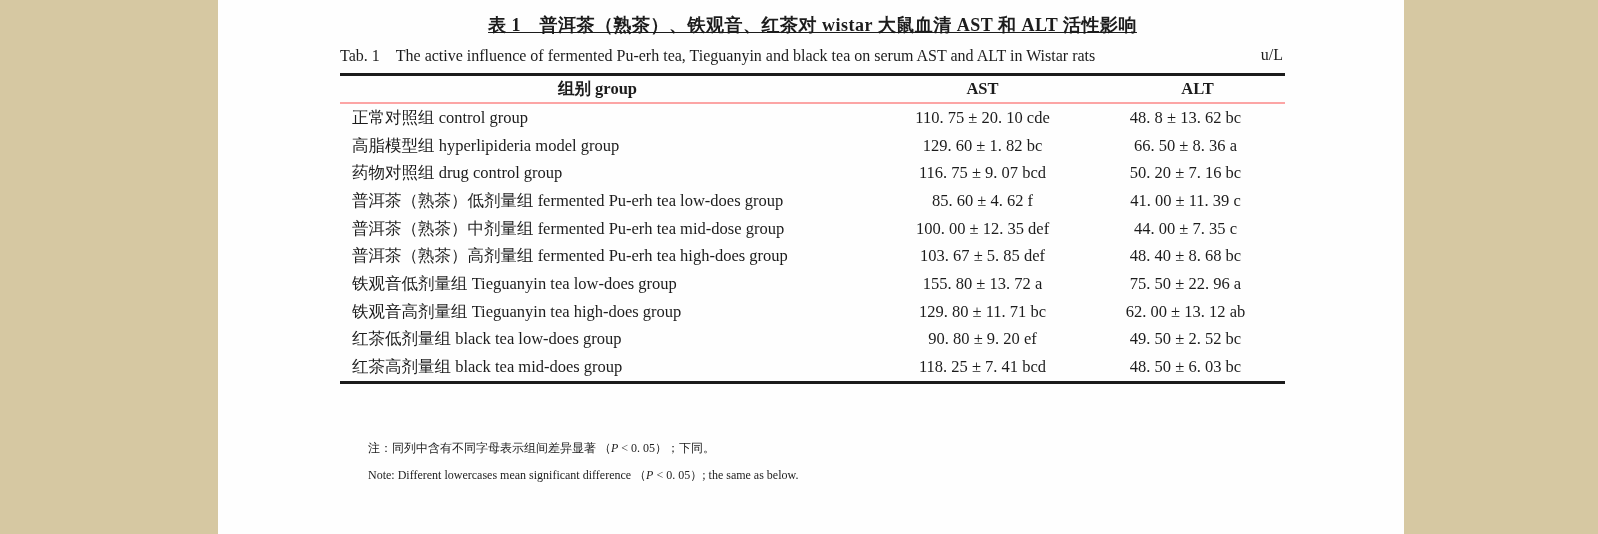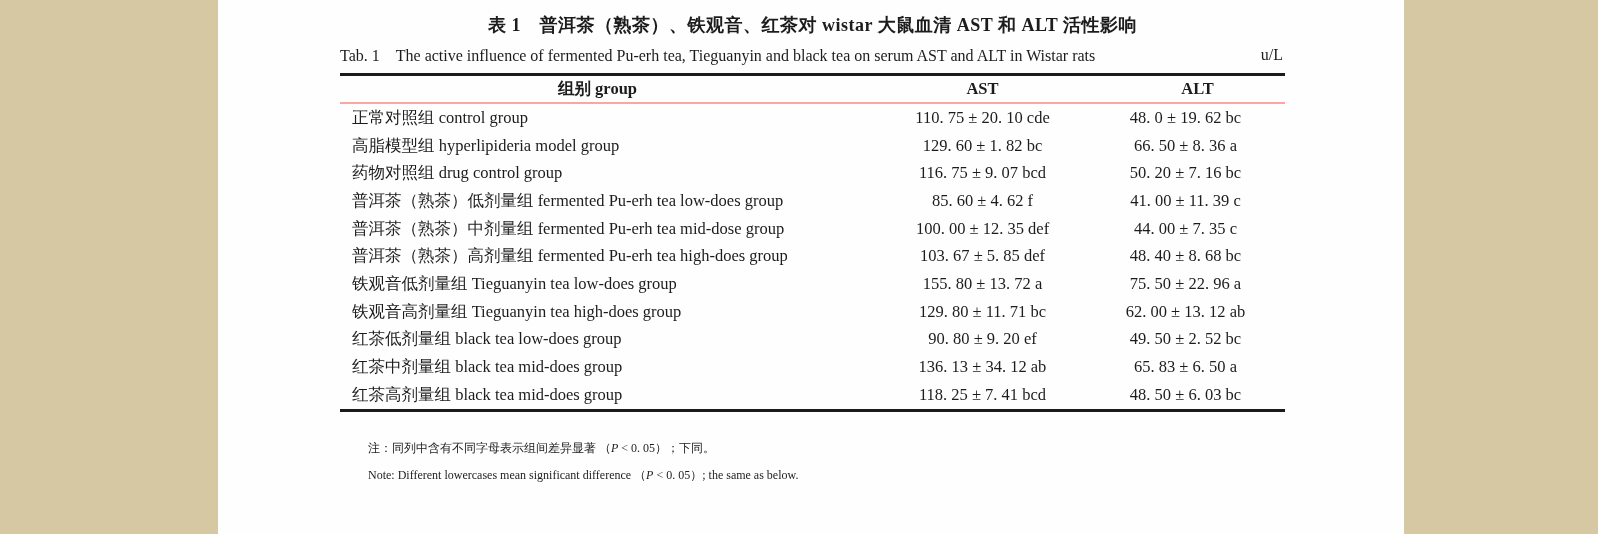--- a/index.html
+++ b/index.html
@@ -35,20 +35,21 @@
   .title-cn {
     position: absolute;
     top: 13px;
     left: 0;
     width: 100%;
     text-align: center;
     font-size: 18px;
     font-weight: bold;
     letter-spacing: 0.5px;
     white-space: nowrap;
+    text-decoration: underline;
   }
   .title-en-row {
     position: absolute;
     top: 46px;
     left: 0;
     width: 100%;
     text-align: left;
     font-size: 16px;
     white-space: nowrap;
   }
@@ -128,21 +129,21 @@
       <tr>
         <th>组别 group</th>
         <th>AST</th>
         <th>ALT</th>
       </tr>
     </thead>
     <tbody>
       <tr>
         <td class="group">正常对照组 control group</td>
         <td class="ast">110. 75 ± 20. 10 cde</td>
-        <td class="alt">48. 0 ± 19. 62 bc</td>
+        <td class="alt">48. 8 ± 13. 62 bc</td>
       </tr>
       <tr>
         <td class="group">高脂模型组 hyperlipideria model group</td>
         <td class="ast">129. 60 ± 1. 82 bc</td>
         <td class="alt">66. 50 ± 8. 36 a</td>
       </tr>
       <tr>
         <td class="group">药物对照组 drug control group</td>
         <td class="ast">116. 75 ± 9. 07 bcd</td>
         <td class="alt">50. 20 ± 7. 16 bc</td>
@@ -171,25 +172,20 @@
         <td class="group">铁观音高剂量组 Tieguanyin tea high-does group</td>
         <td class="ast">129. 80 ± 11. 71 bc</td>
         <td class="alt">62. 00 ± 13. 12 ab</td>
       </tr>
       <tr>
         <td class="group">红茶低剂量组 black tea low-does group</td>
         <td class="ast">90. 80 ± 9. 20 ef</td>
         <td class="alt">49. 50 ± 2. 52 bc</td>
       </tr>
       <tr>
-        <td class="group">红茶中剂量组 black tea mid-does group</td>
-        <td class="ast">136. 13 ± 34. 12 ab</td>
-        <td class="alt">65. 83 ± 6. 50 a</td>
-      </tr>
-      <tr>
         <td class="group">红茶高剂量组 black tea mid-does group</td>
         <td class="ast">118. 25 ± 7. 41 bcd</td>
         <td class="alt">48. 50 ± 6. 03 bc</td>
       </tr>
     </tbody>
   </table>
 
   <div class="note note-cn">
     <span>注：同列中含有不同字母表示组间差异显著 （</span><span class="p-italic">P</span><span> &lt; 0. 05）；下同。</span>
   </div>

